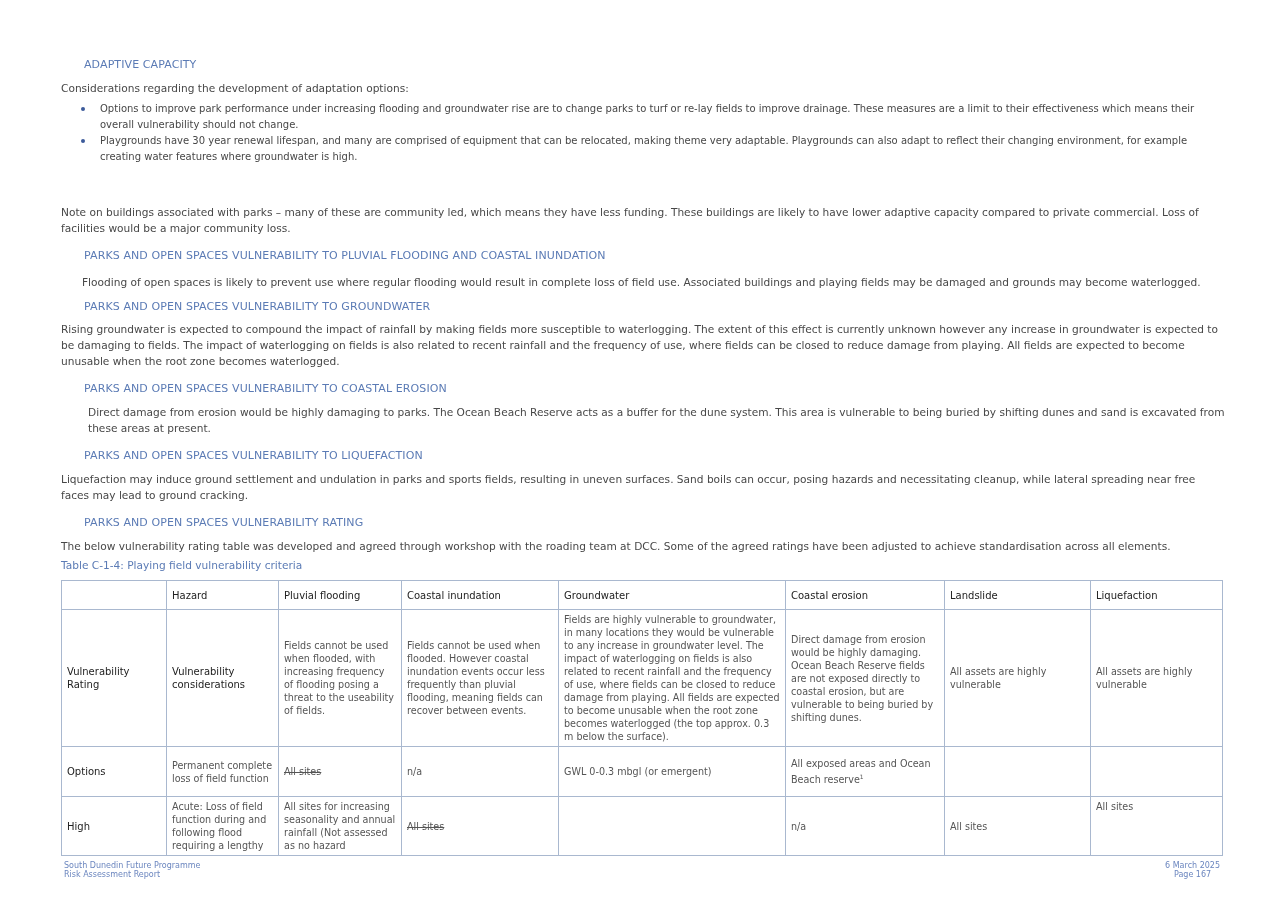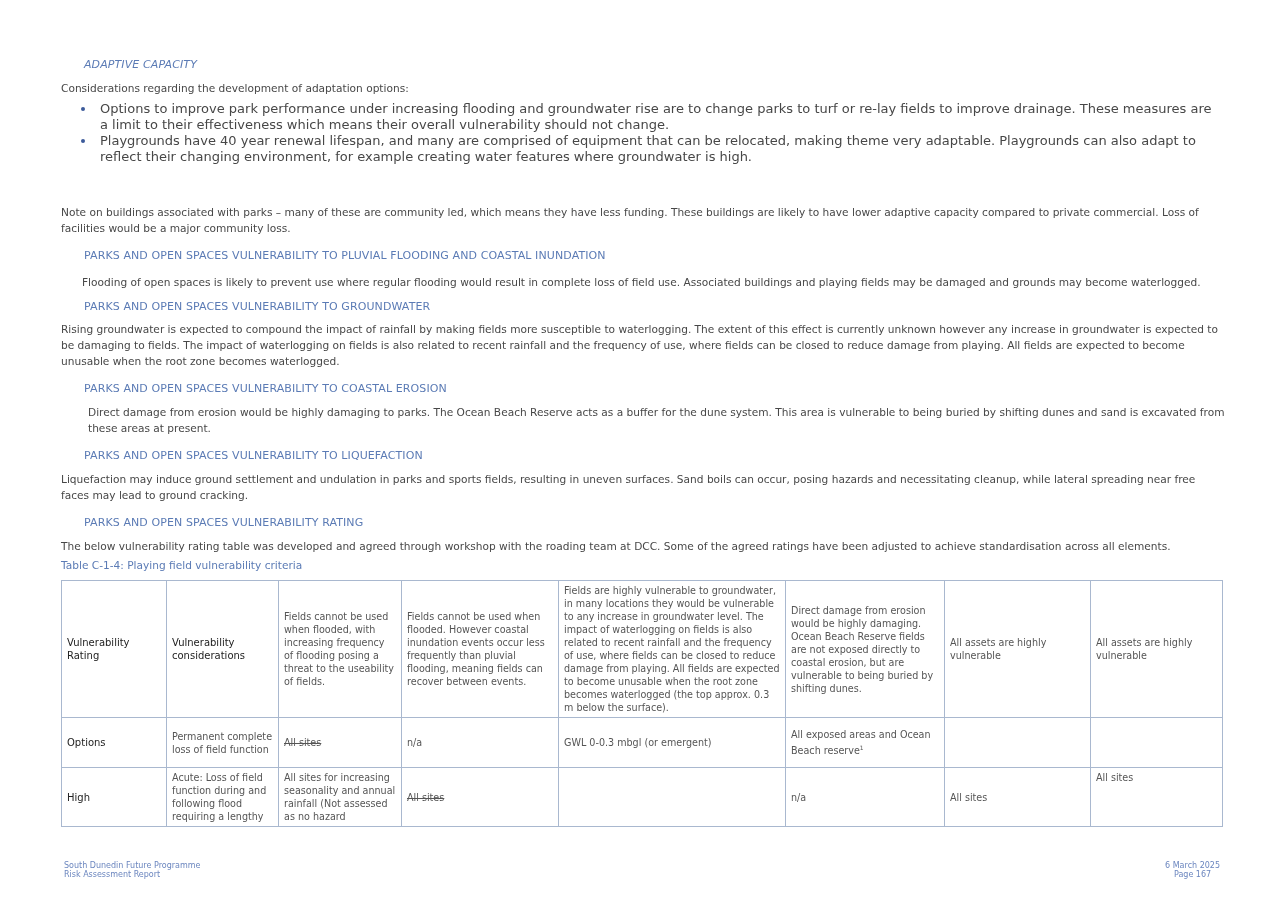--- a/index.html
+++ b/index.html
@@ -1,44 +1,44 @@
 <!DOCTYPE html>
 <html><head>
 <meta charset="utf-8">
 <style>
   html, body { margin: 0; padding: 0; background: #ffffff; }
   body { width: 1283px; height: 907px; position: relative; overflow: hidden;
          font-family: "DejaVu Sans", sans-serif; color: #444444; }
   .page { position: absolute; left: 61px; top: 0; width: 1161px; }
   .heading { position: absolute; left: 23px; font-size: 11px; color: #5b7bb5; letter-spacing: 0.1px; }
   .para { position: absolute; left: 0; width: 1161px; font-size: 10.6px; line-height: 16px; color: #474747; }
-  ul.bullets { position: absolute; left: 0; top: 101px; width: 1161px; margin: 0; padding: 0; list-style: none; font-size: 13px; line-height: 16px; color: #474747; }
+  ul.bullets { position: absolute; left: 0; top: 101px; width: 1161px; margin: 0; padding: 0; list-style: none; font-size: 10px; line-height: 16px; color: #474747; }
   ul.bullets li { position: relative; padding-left: 39px; }
   ul.bullets li::before { content: ""; position: absolute; left: 20px; top: 6px; width: 4px; height: 4px; border-radius: 50%; background: #3c5a9a; }
   .caption { position: absolute; left: 0; top: 559px; font-size: 10.6px; color: #5b7bb5; }
   table.vt { position: absolute; left: 0; top: 580px; border-collapse: collapse; table-layout: fixed; width: 1161px; font-size: 9.6px; }
   table.vt td { border: 1.5px solid #a9b8cf; padding: 3px 5px; vertical-align: middle; line-height: 13px; color: #555555; }
   table.vt tr.hdr td { height: 22px; color: #222222; font-size: 10px; }
   table.vt td.rowhead { color: #222222; font-size: 10px; }
   table.vt td.top { vertical-align: top; }
   .strike { text-decoration: line-through; }
   sup { font-size: 6px; }
   .footer { position: absolute; font-size: 8px; line-height: 9px; color: #6b86bf; }
 </style>
 </head>
 <body>
 
 <div class="page">
 
-  <div class="heading" style="top:58px;font-style:italic;">ADAPTIVE CAPACITY</div>
+  <div class="heading" style="top:58px;">ADAPTIVE CAPACITY</div>
   <div class="para" style="top:80px;">Considerations regarding the development of adaptation options:</div>
 
   <ul class="bullets">
     <li>Options to improve park performance under increasing flooding and groundwater rise are to change parks to turf or re-lay fields to improve drainage. These measures are a limit to their effectiveness which means their overall vulnerability should not change.</li>
-    <li>Playgrounds have 40 year renewal lifespan, and many are comprised of equipment that can be relocated, making theme very adaptable. Playgrounds can also adapt to reflect their changing environment, for example creating water features where groundwater is high.</li>
+    <li>Playgrounds have 30 year renewal lifespan, and many are comprised of equipment that can be relocated, making theme very adaptable. Playgrounds can also adapt to reflect their changing environment, for example creating water features where groundwater is high.</li>
   </ul>
 
   <div class="para" style="top:204px;">Note on buildings associated with parks – many of these are community led, which means they have less funding. These buildings are likely to have lower adaptive capacity compared to private commercial. Loss of facilities would be a major community loss.</div>
 
   <div class="heading" style="top:249px;">PARKS AND OPEN SPACES VULNERABILITY TO PLUVIAL FLOODING AND COASTAL INUNDATION</div>
   <div class="para" style="top:274px;margin-left:21px;">Flooding of open spaces is likely to prevent use where regular flooding would result in complete loss of field use. Associated buildings and playing fields may be damaged and grounds may become waterlogged.</div>
 
   <div class="heading" style="top:300px;">PARKS AND OPEN SPACES VULNERABILITY TO GROUNDWATER</div>
   <div class="para" style="top:321px;">Rising groundwater is expected to compound the impact of rainfall by making fields more susceptible to waterlogging. The extent of this effect is currently unknown however any increase in groundwater is expected to be damaging to fields. The impact of waterlogging on fields is also related to recent rainfall and the frequency of use, where fields can be closed to reduce damage from playing. All fields are expected to become unusable when the root zone becomes waterlogged.</div>
 
@@ -58,20 +58,30 @@
       <col style="width:105px">
         <col style="width:112px">
         <col style="width:123px">
         <col style="width:157px">
       <col style="width:227px">
         <col style="width:159px">
         <col style="width:146px">
         <col style="width:132px">
     </colgroup>
     <tbody>
+        <tr class="hdr">
+      <td></td>
+      <td>Hazard</td>
+      <td>Pluvial flooding</td>
+      <td>Coastal inundation</td>
+      <td>Groundwater</td>
+      <td>Coastal erosion</td>
+      <td>Landslide</td>
+      <td>Liquefaction</td>
+    </tr>
     <tr style="height:134px;">
       <td class="rowhead">Vulnerability Rating</td>
       <td class="rowhead">Vulnerability considerations</td>
       <td>Fields cannot be used when flooded, with increasing frequency of flooding posing a threat to the useability of fields.</td>
       <td>Fields cannot be used when flooded. However coastal inundation events occur less frequently than pluvial flooding, meaning fields can recover between events.</td>
       <td>Fields are highly vulnerable to groundwater, in many locations they would be vulnerable to any increase in groundwater level. The impact of waterlogging on fields is also related to recent rainfall and the frequency of use, where fields can be closed to reduce damage from playing. All fields are expected to become unusable when the root zone becomes waterlogged (the top approx. 0.3 m below the surface).</td>
       <td>Direct damage from erosion would be highly damaging. Ocean Beach Reserve fields are not exposed directly to coastal erosion, but are vulnerable to being buried by shifting dunes.</td>
       <td>All assets are highly vulnerable</td>
       <td>All assets are highly vulnerable</td>
     </tr>

